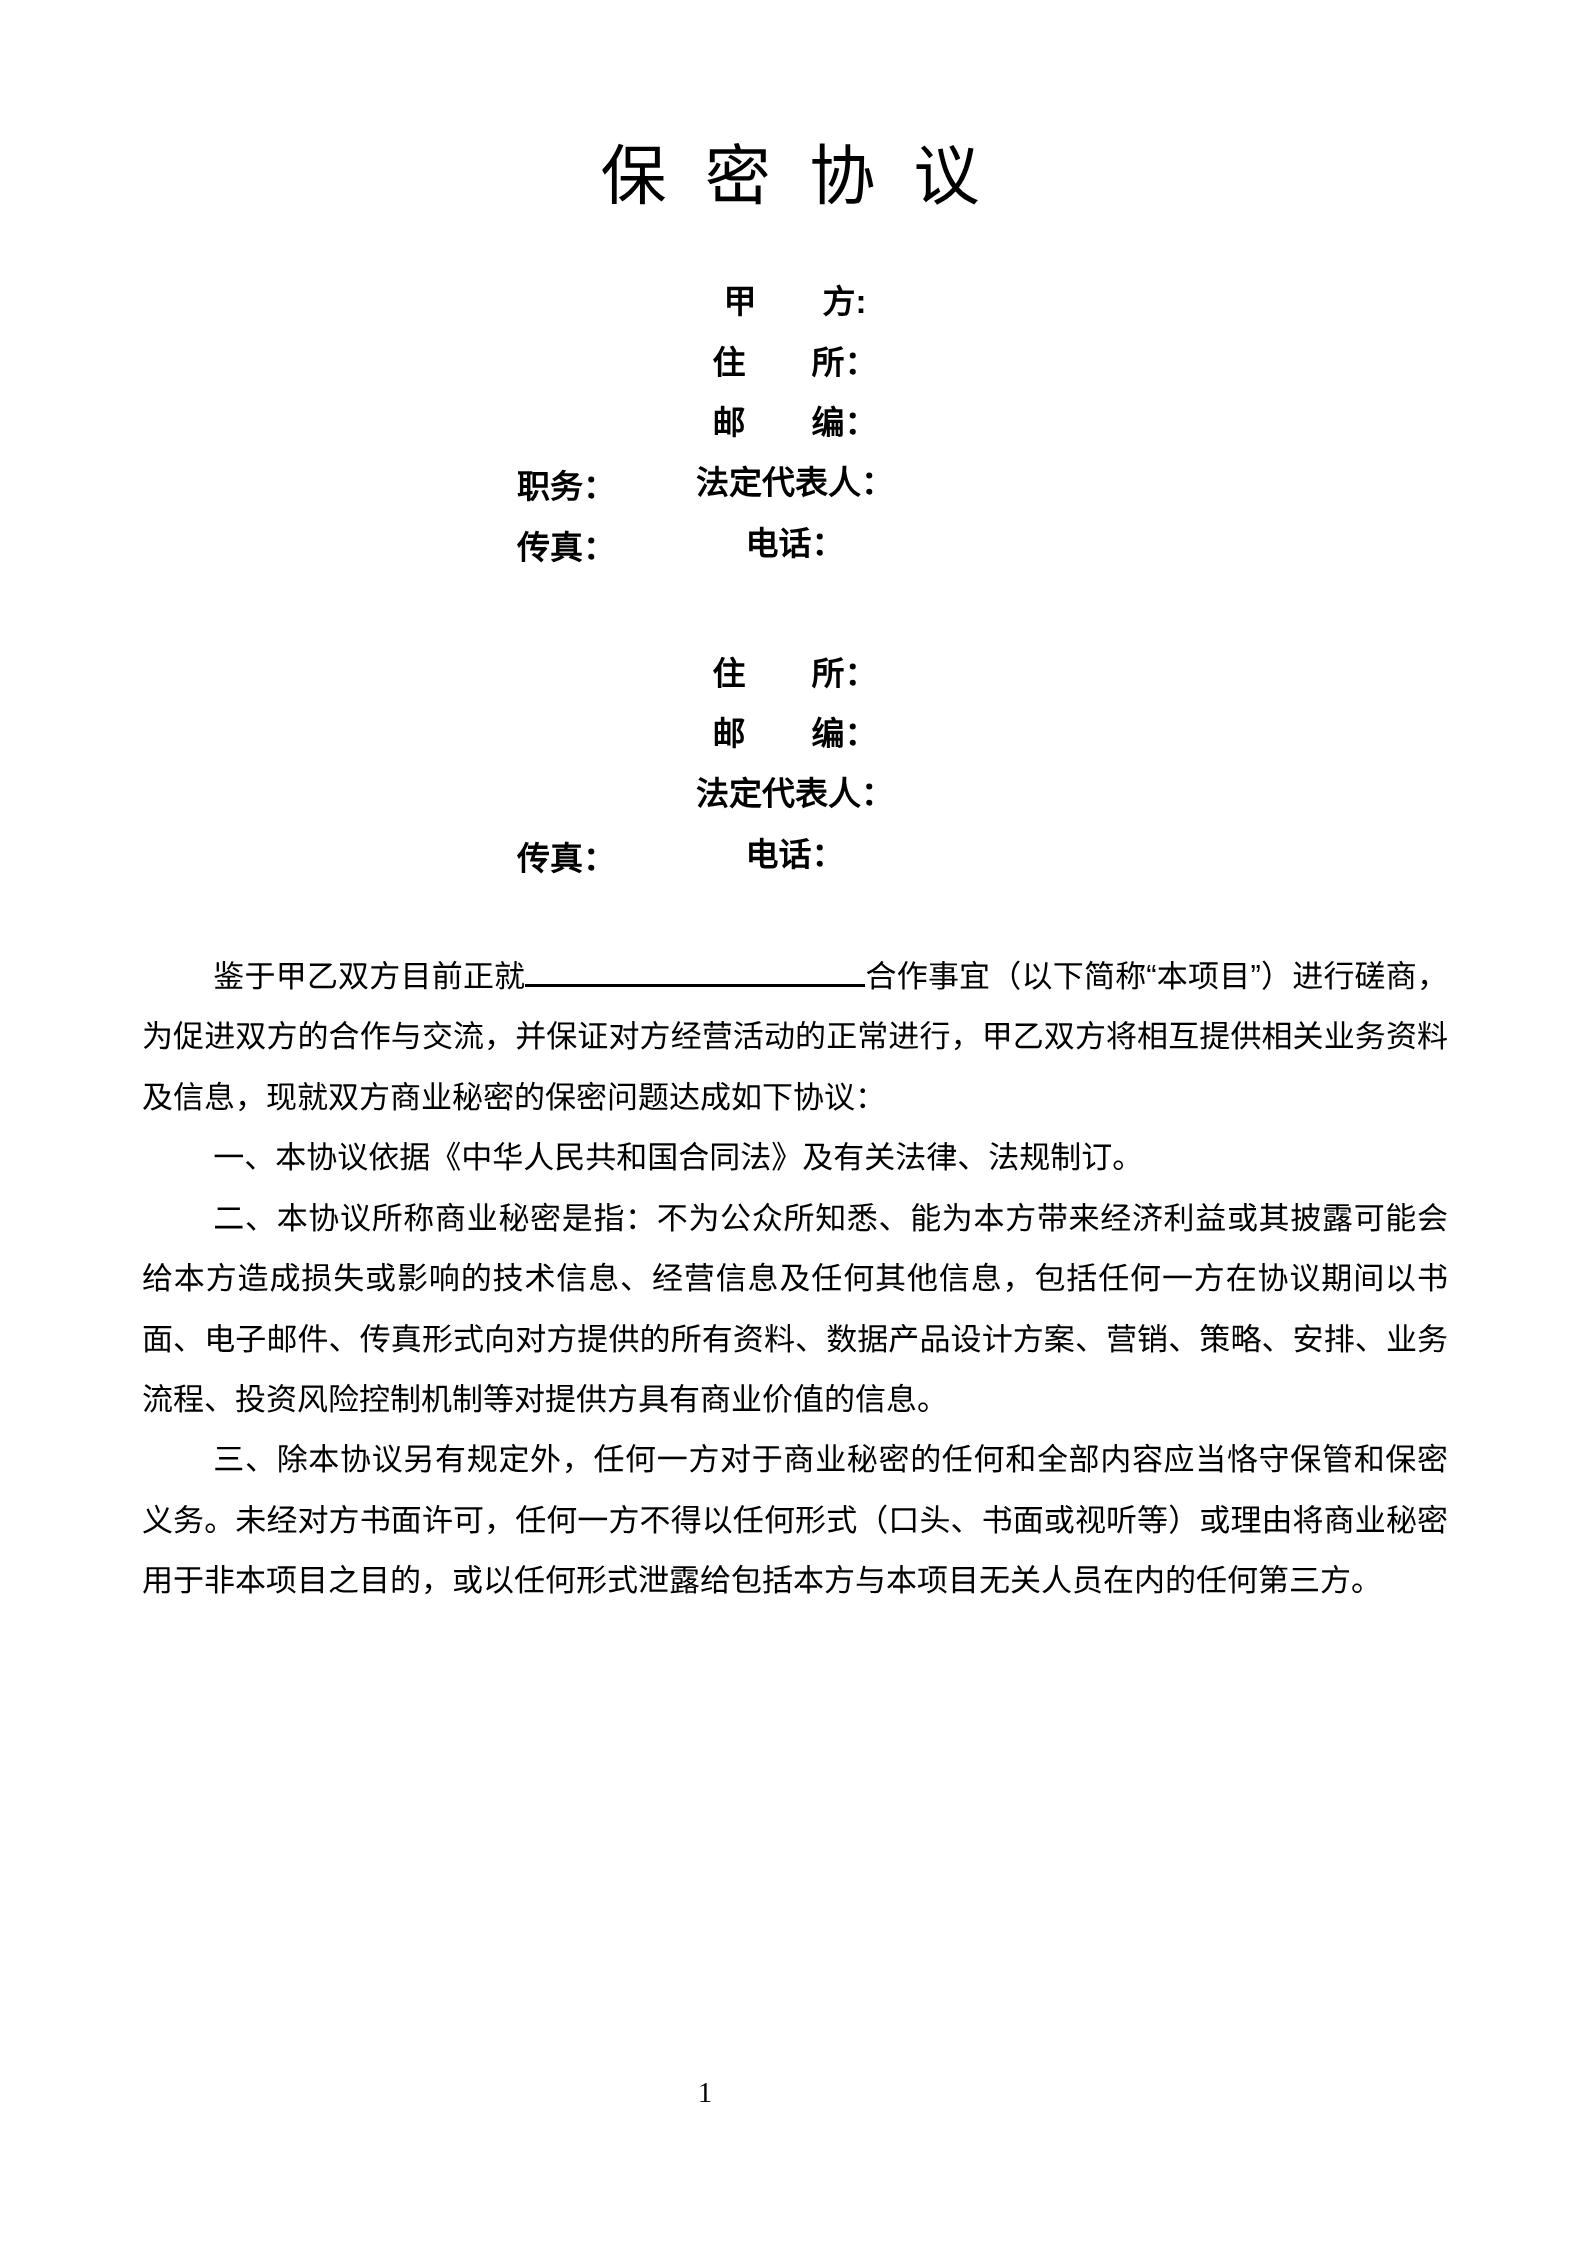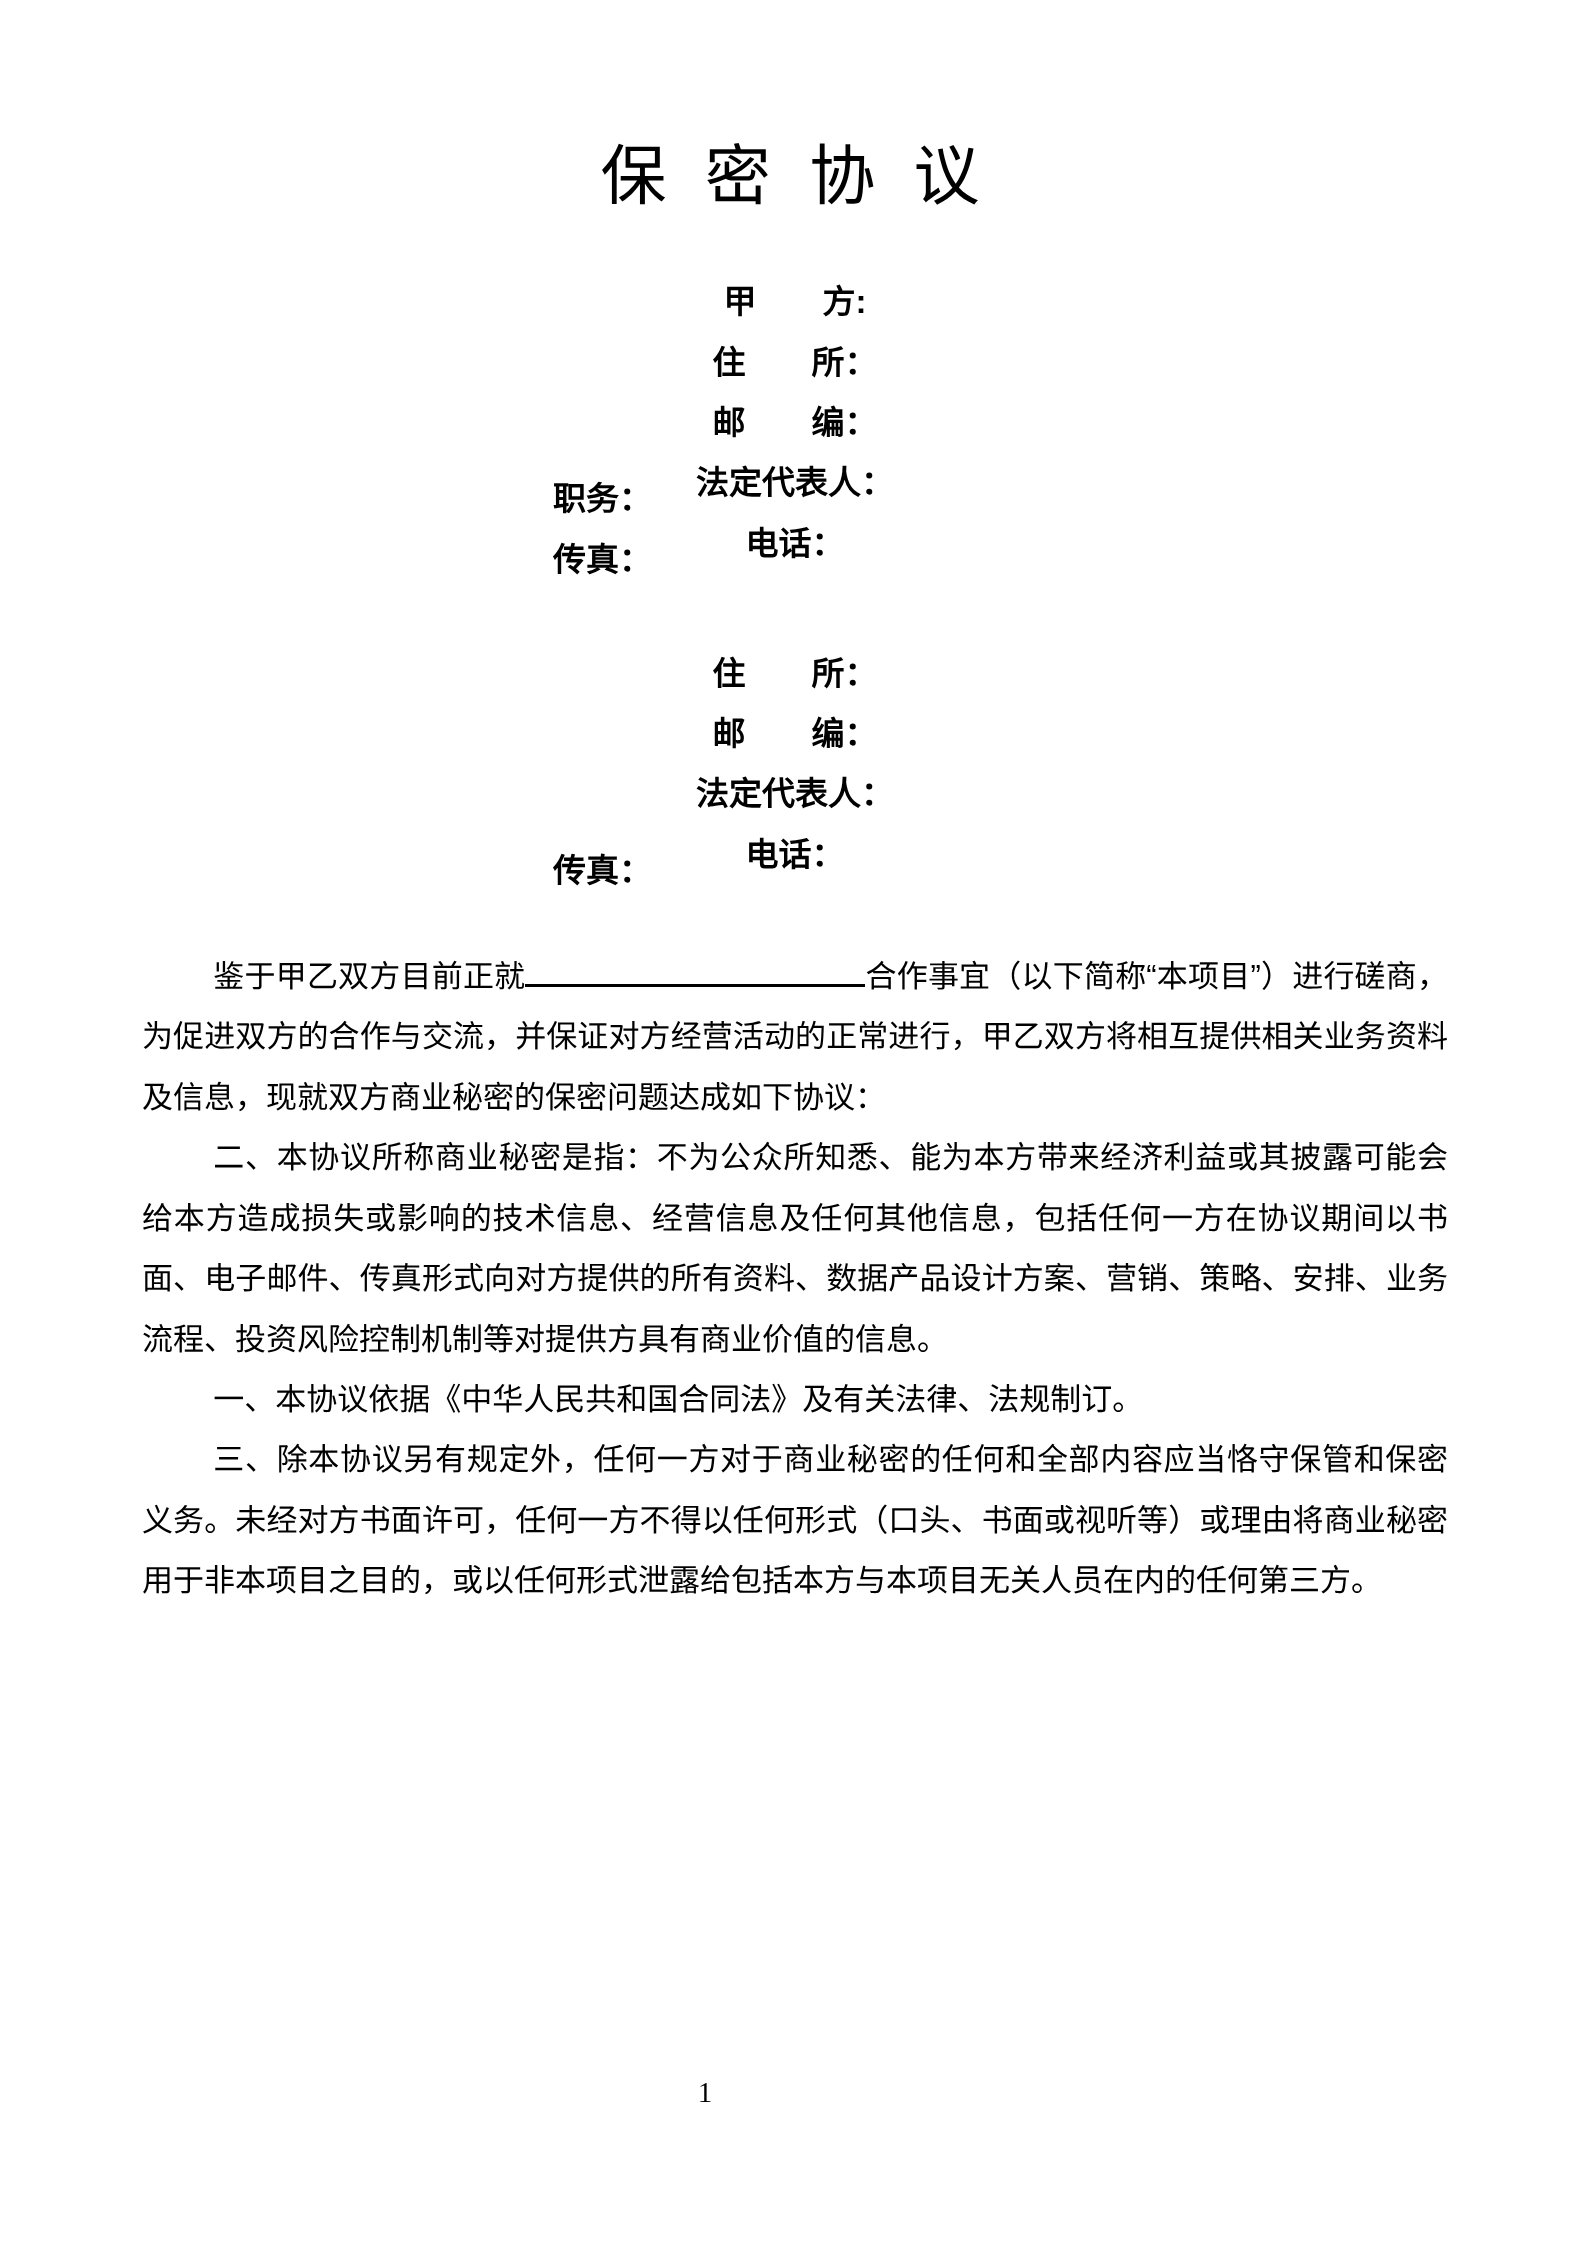--- a/index.html
+++ b/index.html
@@ -38,22 +38,21 @@
     height: 60.3px;
     line-height: 60.3px;
     font-size: 33px;
     font-weight: bold;
     white-space: nowrap;
     text-align: center;
   }
   .field-row .col2 {
     position: absolute;
     left: 375px;
-    top: 16px;
-    margin-left: 36px;
+    top: 4px;
   }
   .body-text {
     margin-top: 62px;
     font-size: 31px;
     line-height: 60.4px;
     text-align: justify;
   }
   .para { text-indent: 2.3em; margin: 0; }
   .blank-line {
     display: inline-block;
@@ -112,21 +111,21 @@
         <span>法定代表人：</span>
       </div>
       <div class="field-row">
         <span>电话：</span>
         <span class="col2">传真：</span>
       </div>
     </section>
 
     <div class="body-text">
       <p class="para"><span>鉴于甲乙双方目前正就</span><span class="blank-line"></span><span>合作事宜（以下简称“本项目”）进行磋商，为促进双方的合作与交流，并保证对方经营活动的正常进行，甲乙双方将相互提供相关业务资料及信息，现就双方商业秘密的保密问题达成如下协议：</span></p>
+      <p class="para">一、本协议依据《中华人民共和国合同法》及有关法律、法规制订。</p>
       <p class="para">二、本协议所称商业秘密是指：不为公众所知悉、能为本方带来经济利益或其披露可能会给本方造成损失或影响的技术信息、经营信息及任何其他信息，包括任何一方在协议期间以书面、电子邮件、传真形式向对方提供的所有资料、数据产品设计方案、营销、策略、安排、业务流程、投资风险控制机制等对提供方具有商业价值的信息。</p>
-      <p class="para">一、本协议依据《中华人民共和国合同法》及有关法律、法规制订。</p>
       <p class="para">三、除本协议另有规定外，任何一方对于商业秘密的任何和全部内容应当恪守保管和保密义务。未经对方书面许可，任何一方不得以任何形式（口头、书面或视听等）或理由将商业秘密用于非本项目之目的，或以任何形式泄露给包括本方与本项目无关人员在内的任何第三方。</p>
     </div>
 
   </div>
 
   <div class="page-num">1</div>
 </div>
 
 </body></html>

